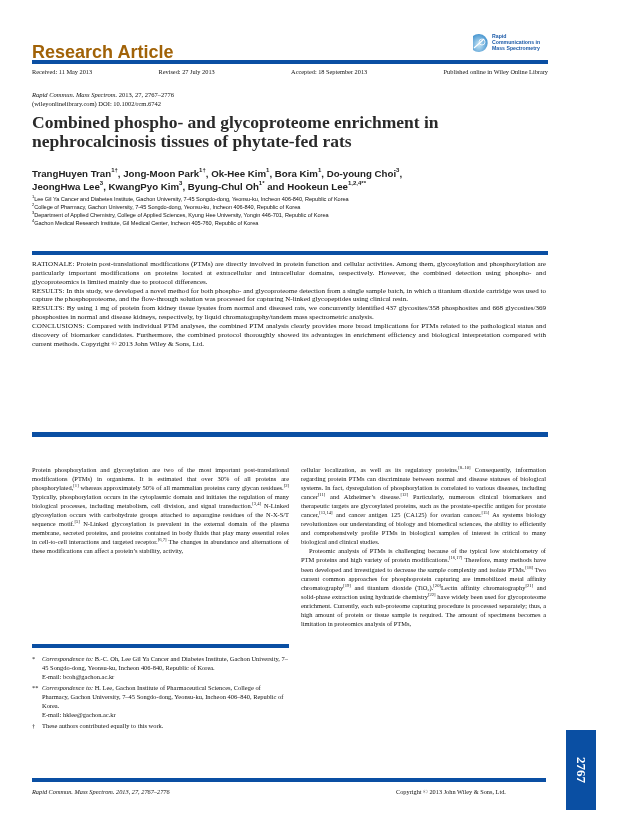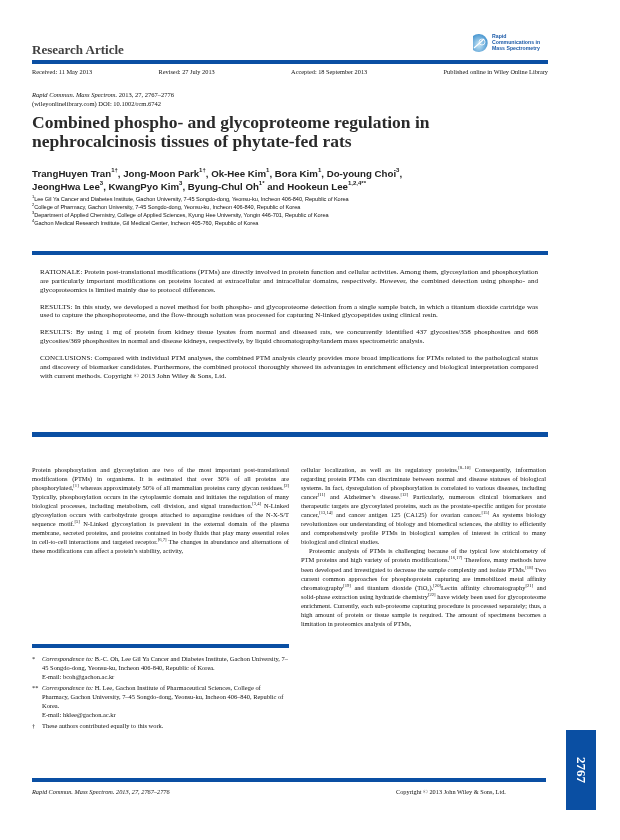--- a/index.html
+++ b/index.html
@@ -1,34 +1,34 @@
 <!DOCTYPE html>
 <html><head>
 <meta charset="utf-8">
 <style>
   * { margin:0; padding:0; box-sizing:border-box; }
   html, body { width:620px; height:840px; background:#fff; overflow:hidden; }
   body { position:relative; font-family:"Liberation Serif", serif; color:#111; }
   .abs { position:absolute; }
   .bar { position:absolute; background:#0a4fa3; }
-  .header-title { left:32px; top:42px; font-size:13px; font-weight:bold; color:#404040; font-family:Liberation Serif, serif; }
+  .header-title { left:32px; top:42px; font-size:18px; font-weight:bold; color:#a16207; font-family:Liberation Sans, sans-serif; }
   .logo { left:470px; top:30px; width:90px; height:26px; display:flex; align-items:center; }
   .logo svg { width:20px; height:20px; flex:none; }
   .logo-text { font-family:"Liberation Sans", sans-serif; font-size:5.2px; line-height:5.8px; font-weight:bold; color:#1b5aa8; margin-left:2px; }
   .dates { left:32px; top:68px; width:516px; display:flex; justify-content:space-between; font-size:6.3px; }
   .dates span:nth-child(2){ margin-left:-10px; }
   .citation { left:32px; top:90px; font-size:6.5px; line-height:9px; }
   .citation i { font-style:italic; }
   .title { left:32px; top:113px; width:520px; font-size:17.5px; line-height:19px; font-weight:bold; color:#2a2a2a; }
   .authors { left:32px; top:168px; width:520px; font-family:"Liberation Sans", sans-serif; font-size:9.7px; line-height:12.5px; font-weight:bold; color:#222; }
   .authors sup { font-size:6px; vertical-align:5px; line-height:0; }
   .affils { left:32px; top:195px; width:520px; font-family:"Liberation Sans", sans-serif; font-size:5.6px; line-height:8px; color:#111; letter-spacing:-0.05px; }
   .affils sup { font-size:4px; vertical-align:3px; line-height:0; }
   .abstract { left:32px; top:260px; width:514px; font-size:7.05px; line-height:8.85px; text-align:justify; }
-  .abstract p { margin:8px; }
+  .abstract p { margin:0; }
   .abstract b { font-weight:normal; font-variant:small-caps; letter-spacing:0.1px; }
   .col { font-size:6.45px; line-height:9.05px; text-align:justify; }
   .col sup { font-size:4.6px; vertical-align:3px; line-height:0; }
   .col1 { left:32px; top:465px; width:257px; }
   .col2 { left:301px; top:465px; width:245px; }
   .col2 .indent { text-indent:8px; }
   .fn { left:32px; top:654px; width:257px; font-size:6.45px; line-height:9px; }
   .fn .item { display:flex; }
   .fn .mark { width:10px; flex:none; }
   .fn .item + .item { margin-top:2px; }
@@ -67,21 +67,21 @@
   <span>Revised: 27 July 2013</span>
   <span>Accepted: 18 September 2013</span>
   <span>Published online in Wiley Online Library</span>
 </div>
 
 <div class="abs citation">
   <div><i>Rapid Commun. Mass Spectrom.</i><span> 2013, 27, 2767–2776</span></div>
   <div>(wileyonlinelibrary.com) DOI: 10.1002/rcm.6742</div>
 </div>
 
-<div class="abs title">Combined phospho- and glycoproteome regulation in nephrocalcinosis tissues of phytate-fed rats</div>
+<div class="abs title">Combined phospho- and glycoproteome enrichment in nephrocalcinosis tissues of phytate-fed rats</div>
 
 <div class="abs authors" id="authors"><span><span>TrangHuyen Tran</span><sup>1†</sup></span>, <span><span>Jong-Moon Park</span><sup>1†</sup></span>, <span><span>Ok-Hee Kim</span><sup>1</sup></span>, <span><span>Bora Kim</span><sup>1</sup></span>, <span><span>Do-young Choi</span><sup>3</sup></span>, <br><span><span>JeongHwa Lee</span><sup>3</sup></span>, <span><span>KwangPyo Kim</span><sup>3</sup></span>, <span><span>Byung-Chul Oh</span><sup>1*</sup></span> <span>and</span> <span><span>Hookeun Lee</span><sup>1,2,4**</sup></span></div>
 <div class="abs affils" id="affils">
     <div><sup>1</sup><span>Lee Gil Ya Cancer and Diabetes Institute, Gachon University, 7-45 Songdo-dong, Yeonsu-ku, Incheon 406-840, Republic of Korea</span></div>
     <div><sup>2</sup><span>College of Pharmacy, Gachon University, 7-45 Songdo-dong, Yeonsu-ku, Incheon 406-840, Republic of Korea</span></div>
     <div><sup>3</sup><span>Department of Applied Chemistry, College of Applied Sciences, Kyung Hee University, Yongin 446-701, Republic of Korea</span></div>
     <div><sup>4</sup><span>Gachon Medical Research Institute, Gil Medical Center, Incheon 405-760, Republic of Korea</span></div>
   </div>
 
 <div class="bar" style="left:32px;top:251px;width:516px;height:4px;"></div>

